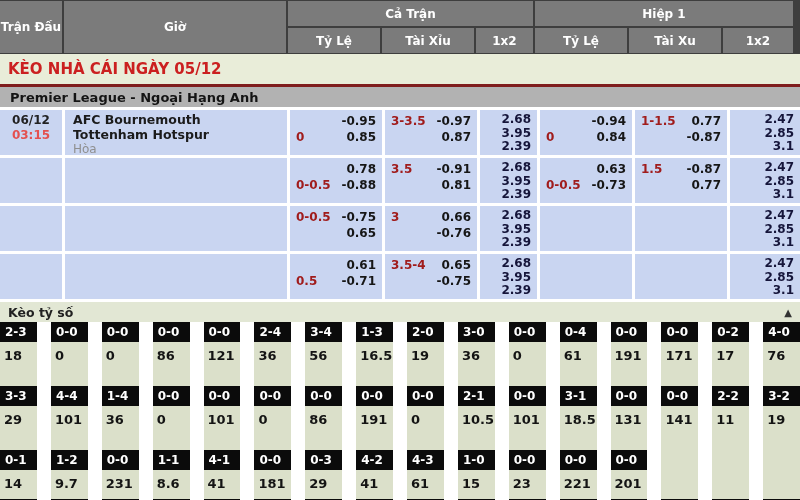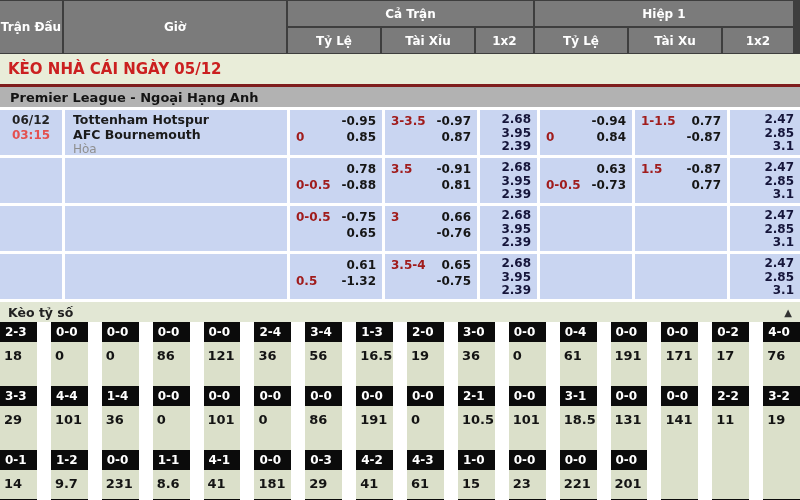--- a/index.html
+++ b/index.html
@@ -79,22 +79,22 @@
 <div class="league-bar">
   <span>Premier League - Ngoại Hạng Anh</span>
 </div>
 
 <div class="odds-grid">
     <div class="cell time-cell">
       <div class="date">06/12</div>
       <div class="time">03:15</div>
     </div>
     <div class="cell match-cell">
+      <div class="team">AFC Bournemouth</div>
       <div class="team">Tottenham Hotspur</div>
-      <div class="team">AFC Bournemouth</div>
       <div class="draw">Hòa</div>
     </div>
     <div class="cell odds-cell">
       <div class="odds-line">
         <span class="hcp"></span>
         <span class="val">-0.95</span>
       </div>
       <div class="odds-line">
         <span class="hcp">0</span>
         <span class="val">0.85</span>
@@ -228,21 +228,21 @@
     </div>
     <div class="cell time-cell"></div>
     <div class="cell match-cell"></div>
     <div class="cell odds-cell">
       <div class="odds-line">
         <span class="hcp"></span>
         <span class="val">0.61</span>
       </div>
       <div class="odds-line">
         <span class="hcp">0.5</span>
-        <span class="val">-1.32</span>
+        <span class="val">-0.71</span>
       </div>
     </div>
     <div class="cell odds-cell">
       <div class="odds-line">
         <span class="hcp">3.5-4</span>
         <span class="val">0.65</span>
       </div>
       <div class="odds-line">
         <span class="hcp"></span>
         <span class="val">-0.75</span>

